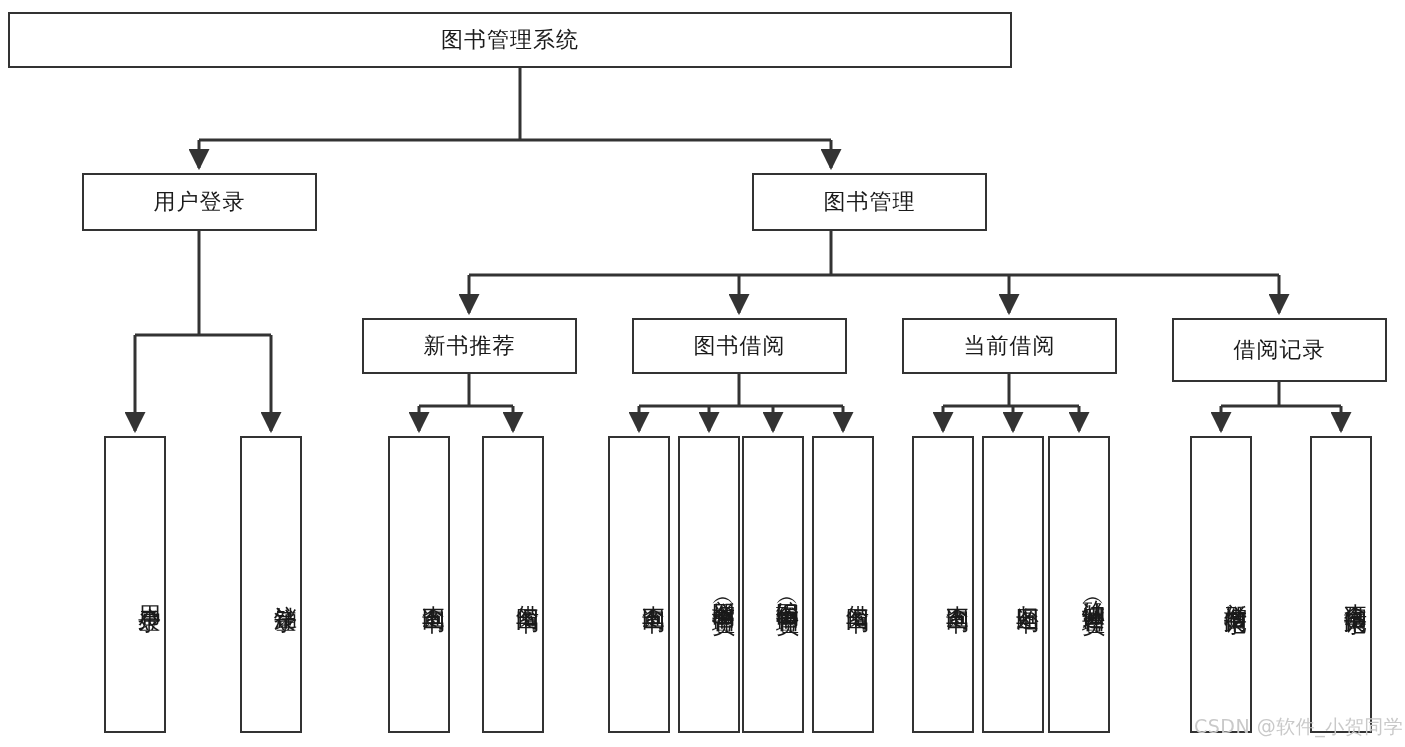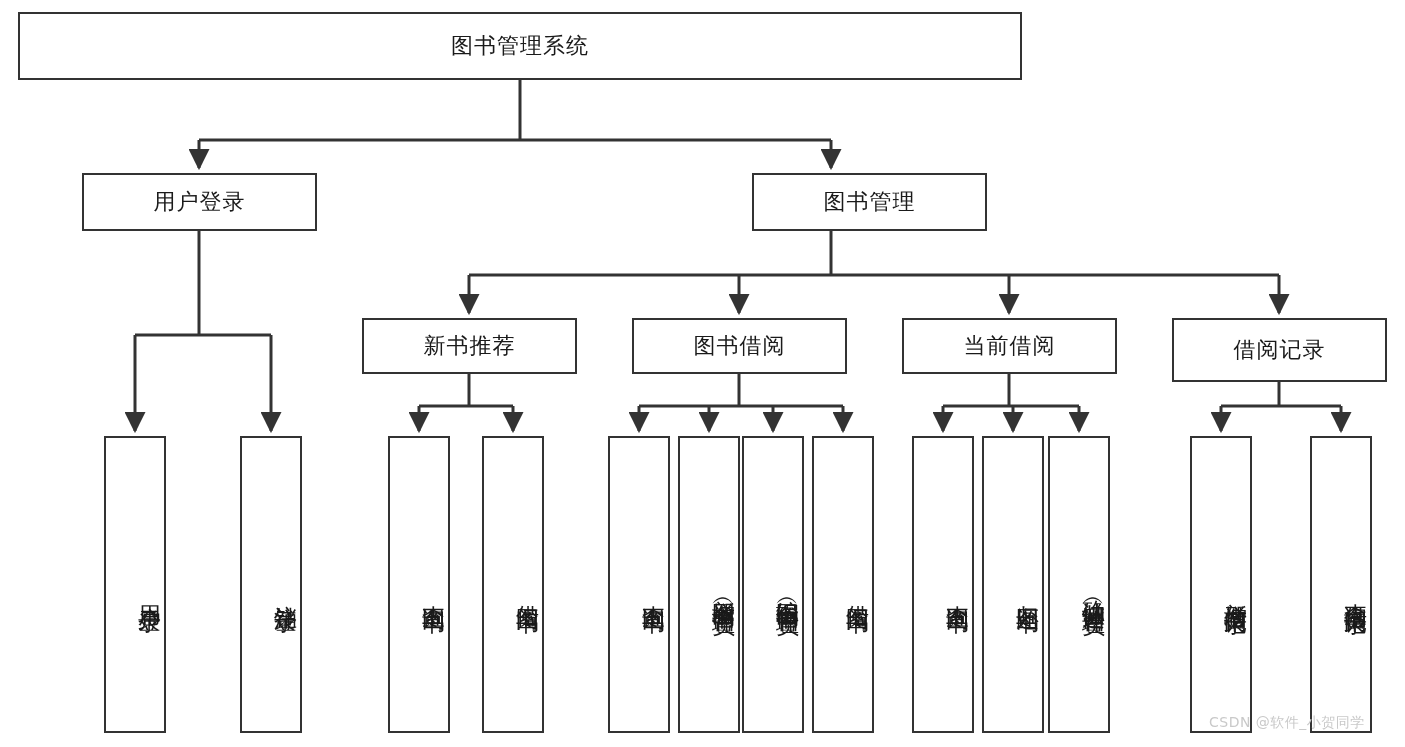--- a/index.html
+++ b/index.html
@@ -51,24 +51,23 @@
     position: absolute;
     left: 0;
     top: 0;
     width: 1405px;
     height: 747px;
     pointer-events: none;
   }
   .watermark {
     position: absolute;
     color: #c9c9c9;
-    font-size: 14px;
+    font-size: 19px;
     white-space: nowrap;
     letter-spacing: 0.5px;
-    margin-left: 15px;
   }
 </style>
 </head>
 <body>
 
 <div id="canvas">
 
   <svg id="edges" viewBox="0 0 1405 747" xmlns="http://www.w3.org/2000/svg">
     <defs>
       <marker id="arrow" viewBox="0 0 10 10" refX="9" refY="5" markerWidth="7" markerHeight="7" orient="auto-start-reverse">
@@ -112,21 +111,21 @@
       <path d="M 1013 406 L 1013 431" marker-end="url(#arrow)"></path>
       <path d="M 1079 406 L 1079 431" marker-end="url(#arrow)"></path>
 
       <path d="M 1279 374 L 1279 406"></path>
       <path d="M 1221 406 L 1341 406"></path>
       <path d="M 1221 406 L 1221 431" marker-end="url(#arrow)"></path>
       <path d="M 1341 406 L 1341 431" marker-end="url(#arrow)"></path>
     </g>
   </svg>
 
-  <div class="node horiz" style="left:18px; top:12px; width:1004px; height:68px;align-items:center;">
+  <div class="node horiz" style="left:8px; top:12px; width:1004px; height:56px;align-items:center;">
     <span>图书管理系统</span>
   </div>
 
   <div class="node horiz" style="left:82px; top:173px; width:235px; height:58px;">
     <span>用户登录</span>
   </div>
   <div class="node horiz" style="left:752px; top:173px; width:235px; height:58px;">
     <span>图书管理</span>
   </div>
 

